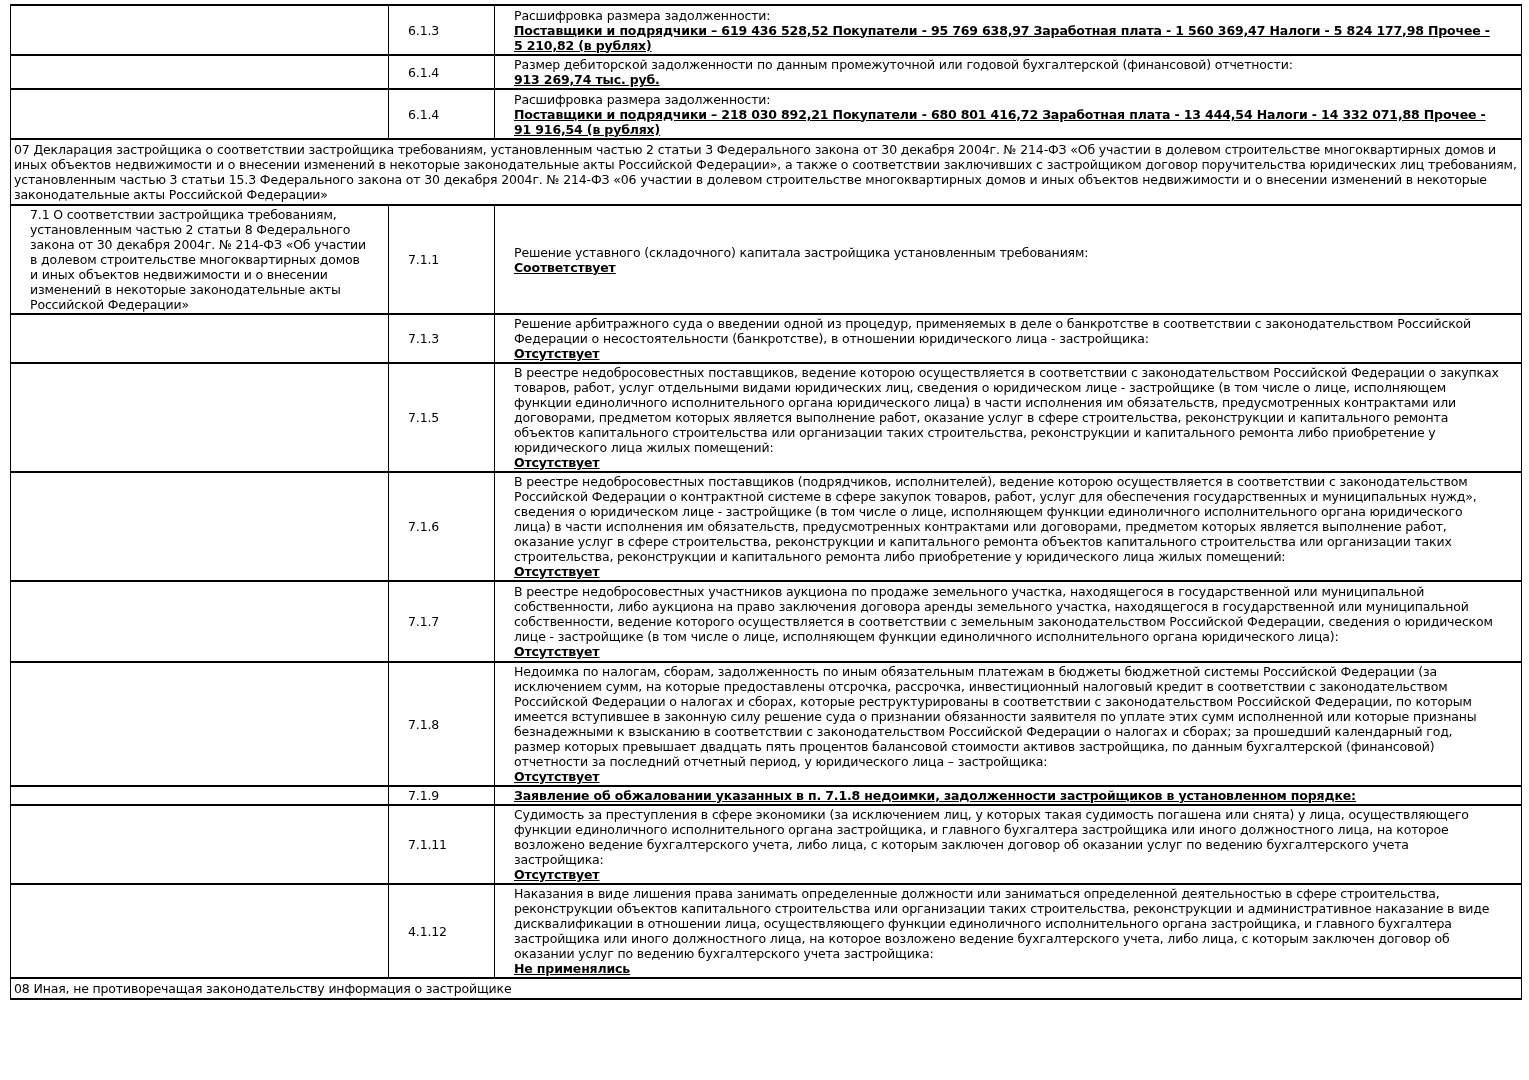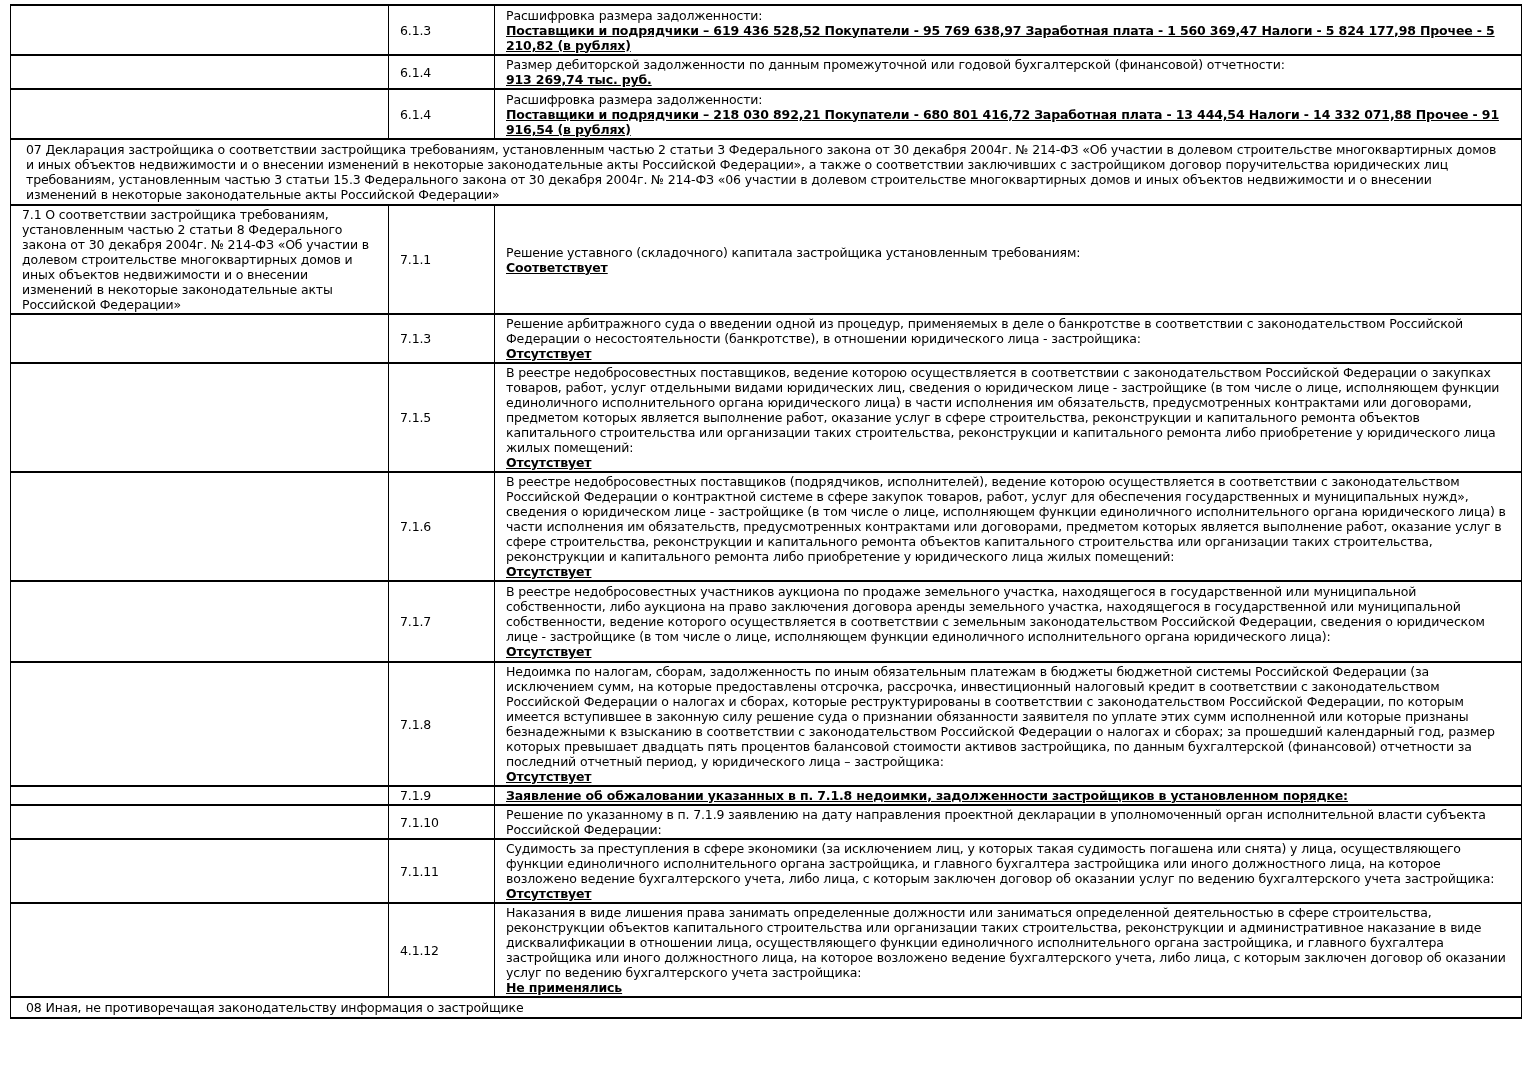--- a/index.html
+++ b/index.html
@@ -9,28 +9,28 @@
     font-size:12.5px; color:#000;
   }
   .doc { position:relative; width:1529px; height:1080px; background:#fff; overflow:hidden; }
   table.decl {
     position:absolute; left:10px; top:4px; width:1511px;
     border-collapse:collapse; table-layout:fixed;
   }
   td {
     border-left:1px solid #000; border-right:1px solid #000;
     border-top:2px solid #000; border-bottom:2px solid #000;
-    padding:1px 11px; vertical-align:middle;
+    padding:1px 19px; vertical-align:middle;
     line-height:15px; letter-spacing:-0.15px;
     word-wrap:break-word; overflow-wrap:break-word;
   }
   .c-left  { }
   .c-num   { }
   .c-body  { }
-  .c-sec   { padding:2px 15px; }
+  .c-sec   { padding:2px 3px; }
   .val, .bold { font-weight:700;text-decoration:underline; }
 </style>
 </head>
 <body>
 
 <div class="doc">
   <table class="decl">
     <colgroup>
       <col style="width:378px">
       <col style="width:106px">
@@ -126,27 +126,20 @@
       </tr>
 
       <tr style="height:17px">
         <td class="c-left"></td>
         <td class="c-num">7.1.9</td>
         <td class="c-body">
           <div class="lbl bold">Заявление об обжаловании указанных в п. 7.1.8 недоимки, задолженности застройщиков в установленном порядке:</div>
         </td>
       </tr>
 
-      <tr style="height:31px">
-        <td class="c-left"></td>
-        <td class="c-num">7.1.10</td>
-        <td class="c-body">
-          <div class="lbl">Решение по указанному в п. 7.1.9 заявлению на дату направления проектной декларации в уполномоченный орган исполнительной власти субъекта Российской Федерации:</div>
-        </td>
-      </tr>
 
       <tr style="height:64px">
         <td class="c-left"></td>
         <td class="c-num">7.1.11</td>
         <td class="c-body">
           <div class="lbl">Судимость за преступления в сфере экономики (за исключением лиц, у которых такая судимость погашена или снята) у лица, осуществляющего функции единоличного исполнительного органа застройщика, и главного бухгалтера застройщика или иного должностного лица, на которое возложено ведение бухгалтерского учета, либо лица, с которым заключен договор об оказании услуг по ведению бухгалтерского учета застройщика:</div>
           <div class="val">Отсутствует</div>
         </td>
       </tr>
 

